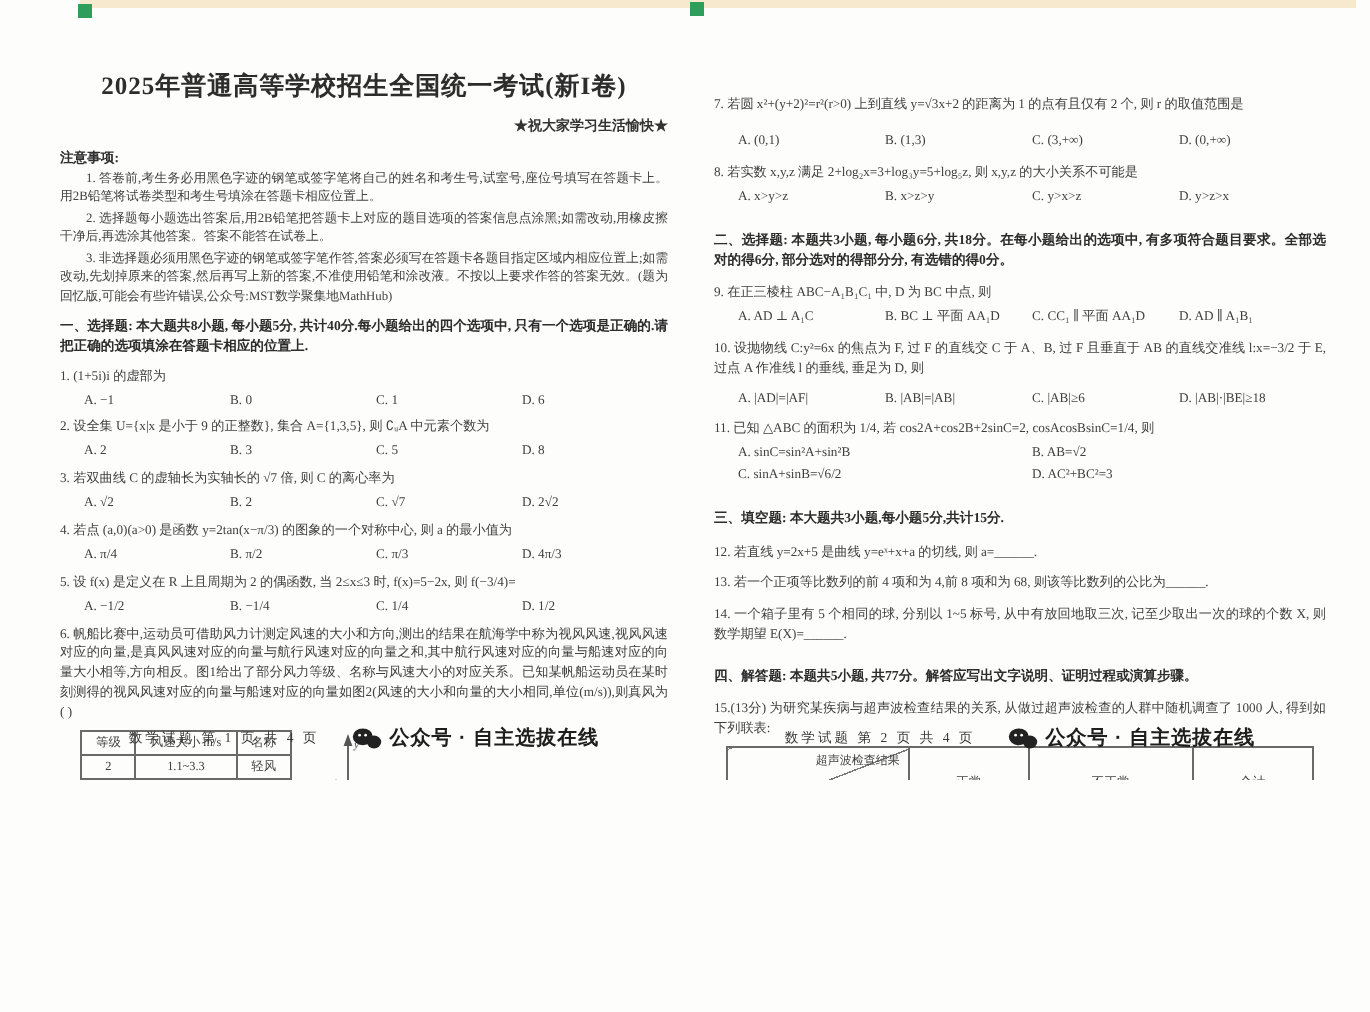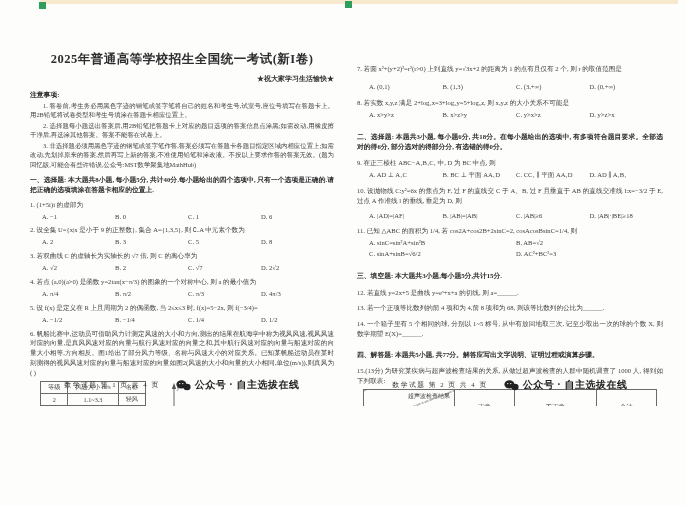--- a/index.html
+++ b/index.html
@@ -2,21 +2,21 @@
 <html><head>
 <meta charset="utf-8">
 <style>
   html,body{margin:0;padding:0;background:#ffffff;}
   .canvas{position:relative;width:685px;height:506px;background:#fdfdfc;overflow:hidden;
           font-family:"Liberation Serif","DejaVu Serif",serif;color:#3f3f3f;}
   .top-strip{position:absolute;left:40px;top:0;width:638px;height:4px;background:#f7e9ce;}
   .green-mark{position:absolute;width:7px;height:7px;background:#2f9e5b;}
   .m1{left:39px;top:2px;}
   .m2{left:345px;top:1px;}
-  .page{position:absolute;top:16px;height:390px;overflow:hidden;}
+  .page{position:absolute;top:0;height:390px;overflow:hidden;}
   .p1{left:30px;width:304px;}
   .p2{left:357px;width:306px;}
   .title{margin-top:35px;text-align:center;font-size:12.5px;font-weight:bold;color:#2d2d2d;letter-spacing:.5px;}
   .subtitle{text-align:right;font-size:7px;font-weight:bold;margin-top:6px;color:#333;}
   .notice-head{font-size:6.8px;font-weight:bold;margin-top:6px;color:#2e2e2e;}
   .note{font-size:6.4px;line-height:1.48;margin:1px 0 0 0;text-indent:13px;color:#424242;text-align:justify;}
   .sec{font-size:6.8px;font-weight:bold;line-height:1.5;margin-top:6px;color:#2d2d2d;text-align:justify;}
   .q{margin-top:4px;}
   .q2m{margin-top:6px;}
   .stem{font-size:6.6px;line-height:1.5;text-align:justify;}

